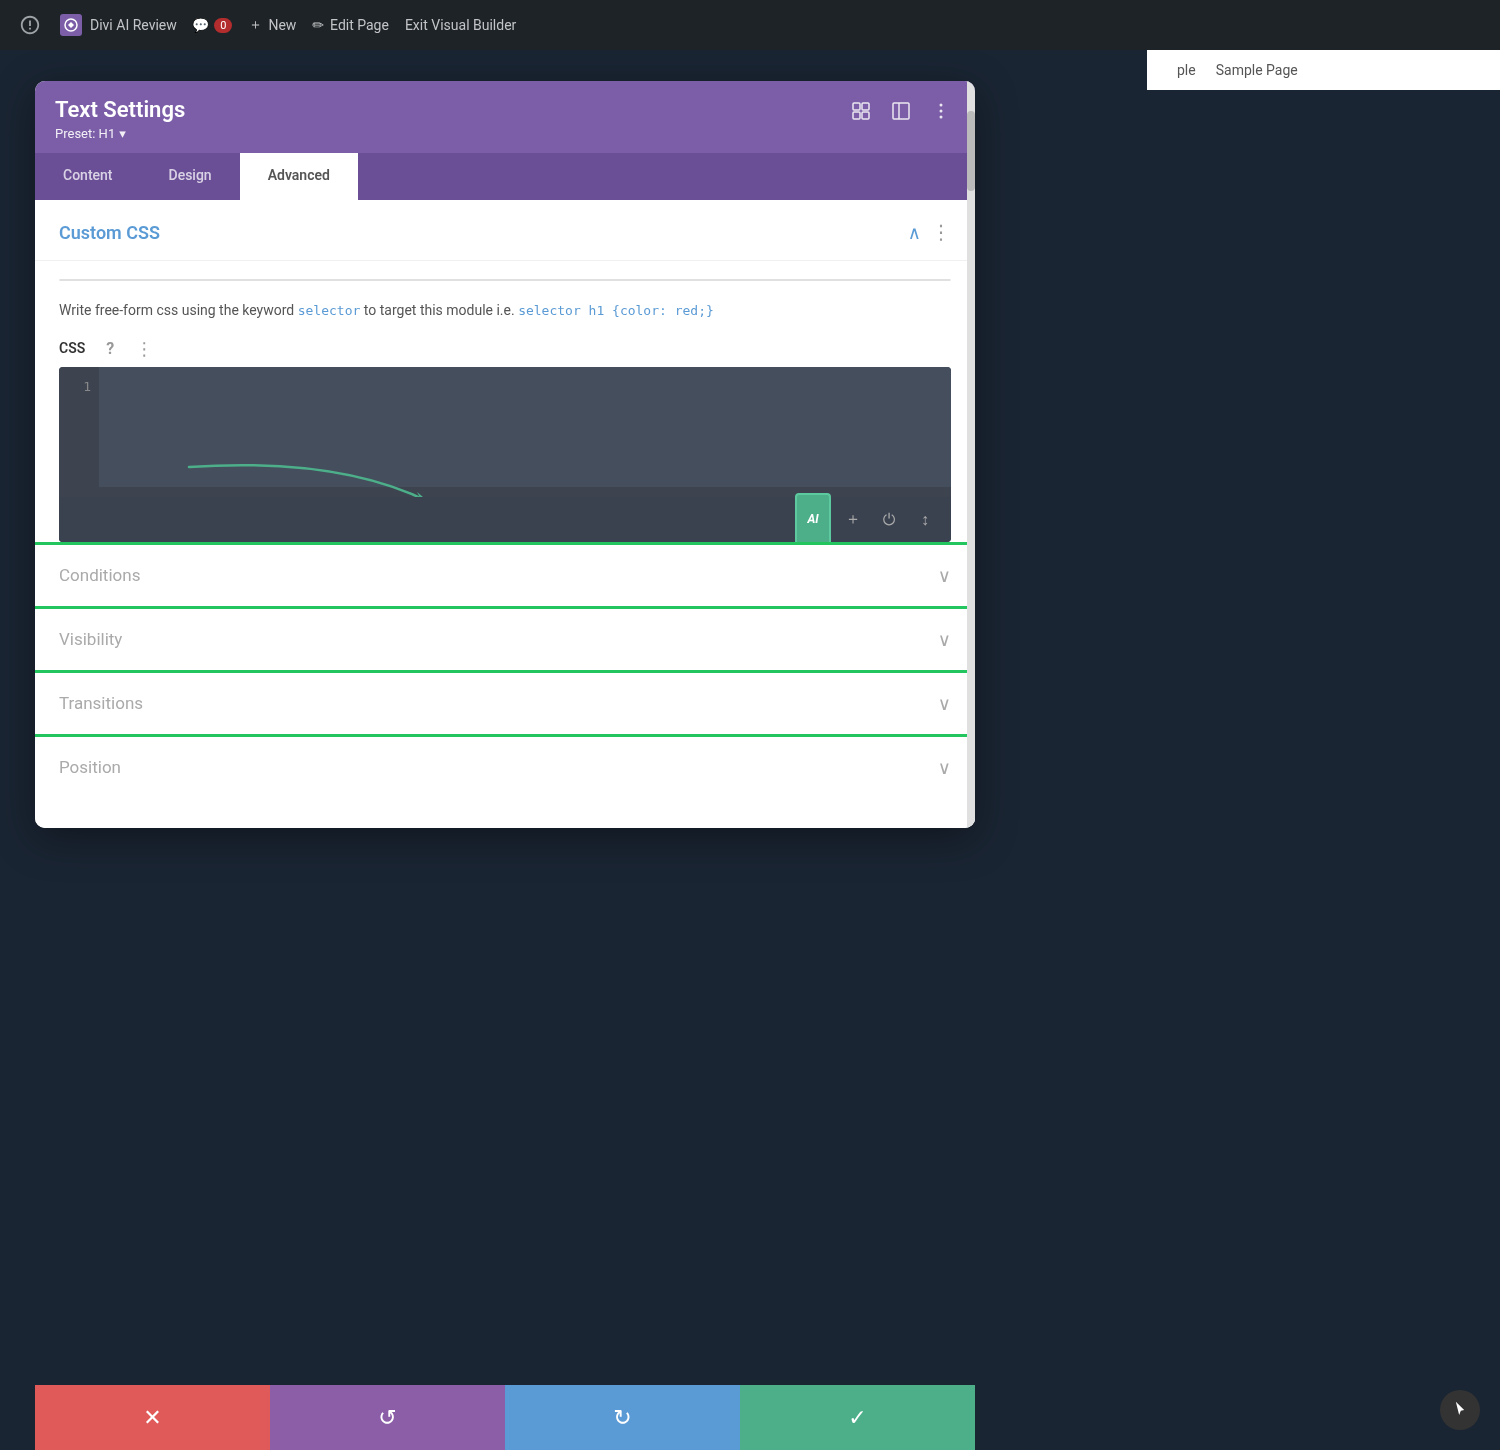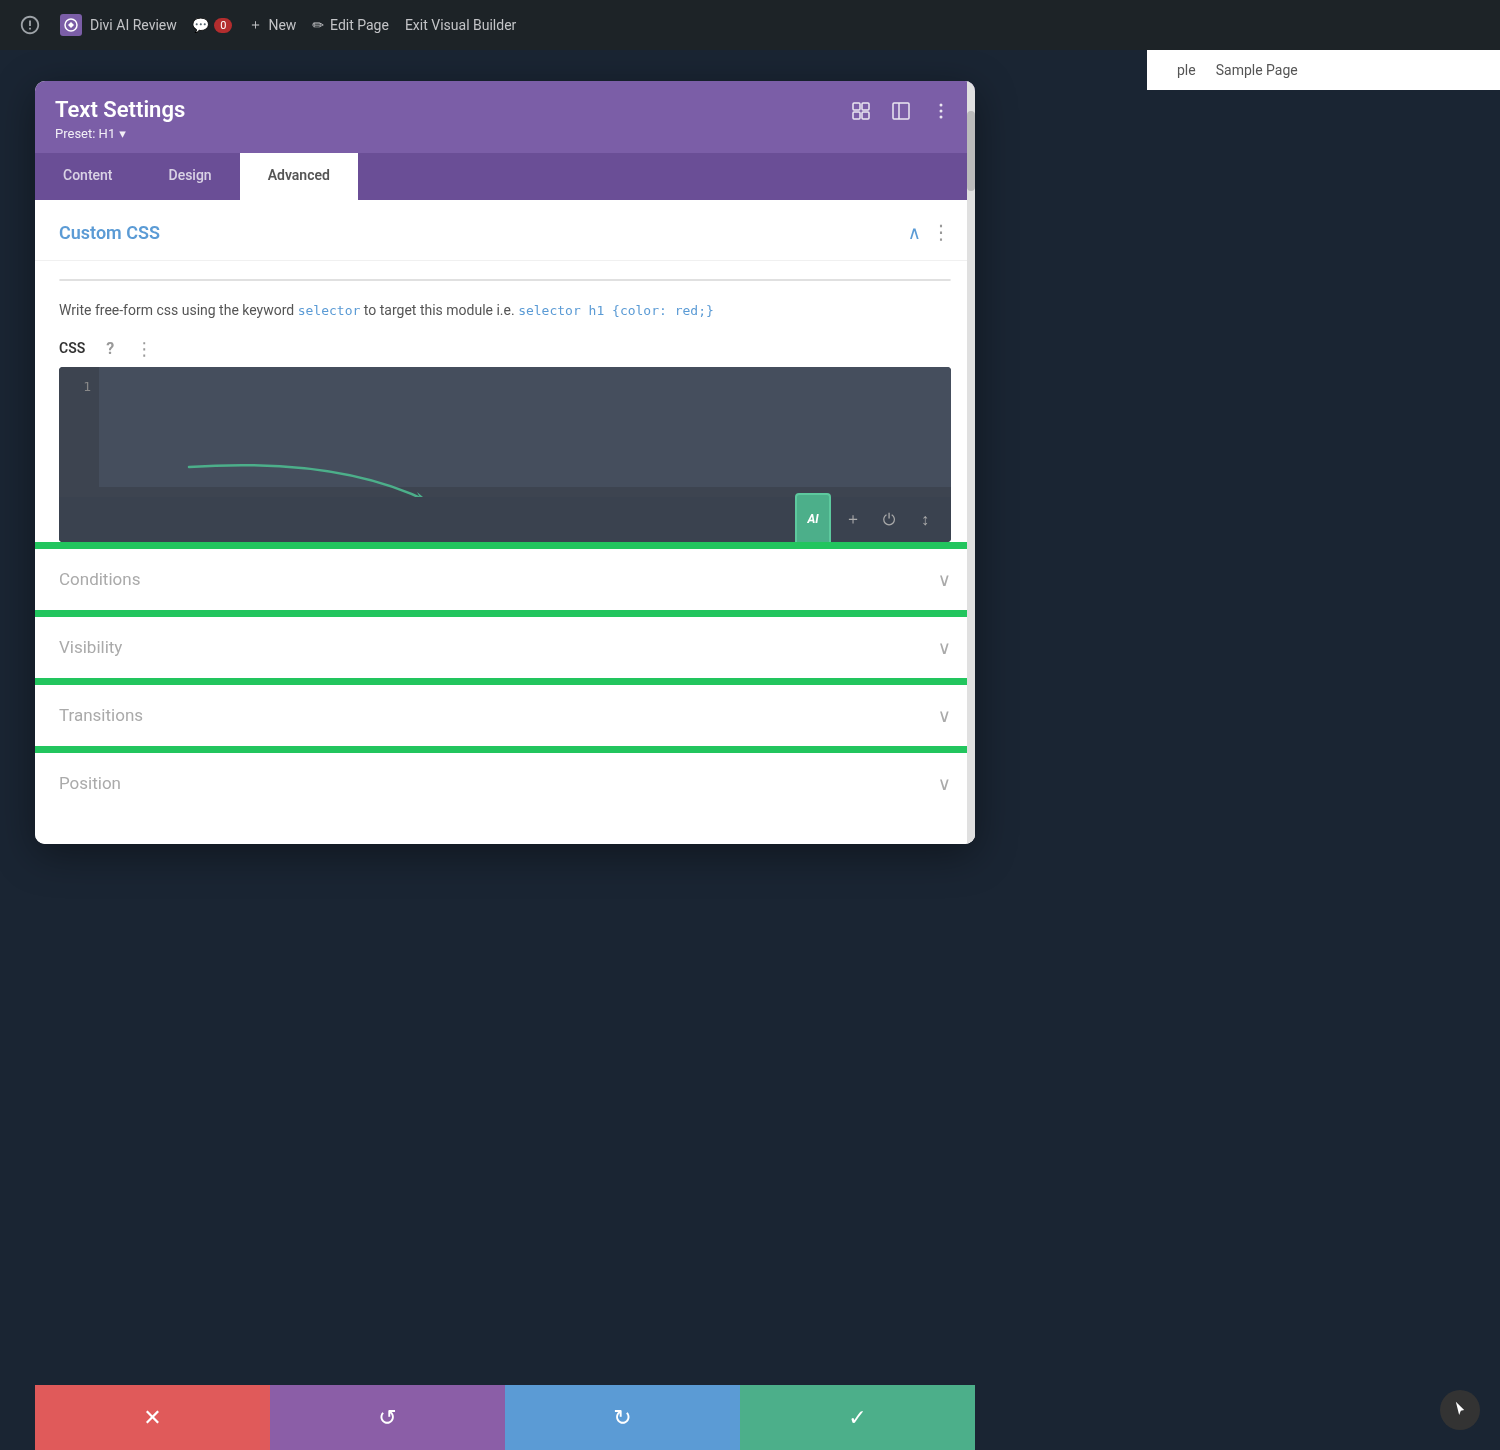--- a/index.html
+++ b/index.html
@@ -341,21 +341,21 @@
     
     .arrow-annotation {
       position: absolute;
       top: 80px;
       left: 100px;
       pointer-events: none;
     }
 
     
     .collapsible-section {
-      border-top: 7px solid #22c55e;
+      border-top: 3px solid #22c55e;
       padding: 20px 24px;
       display: flex;
       justify-content: space-between;
       align-items: center;
       cursor: pointer;
     }
     .collapsible-title {
       font-size: 17px;
       color: #aaa;
       font-weight: 400;

